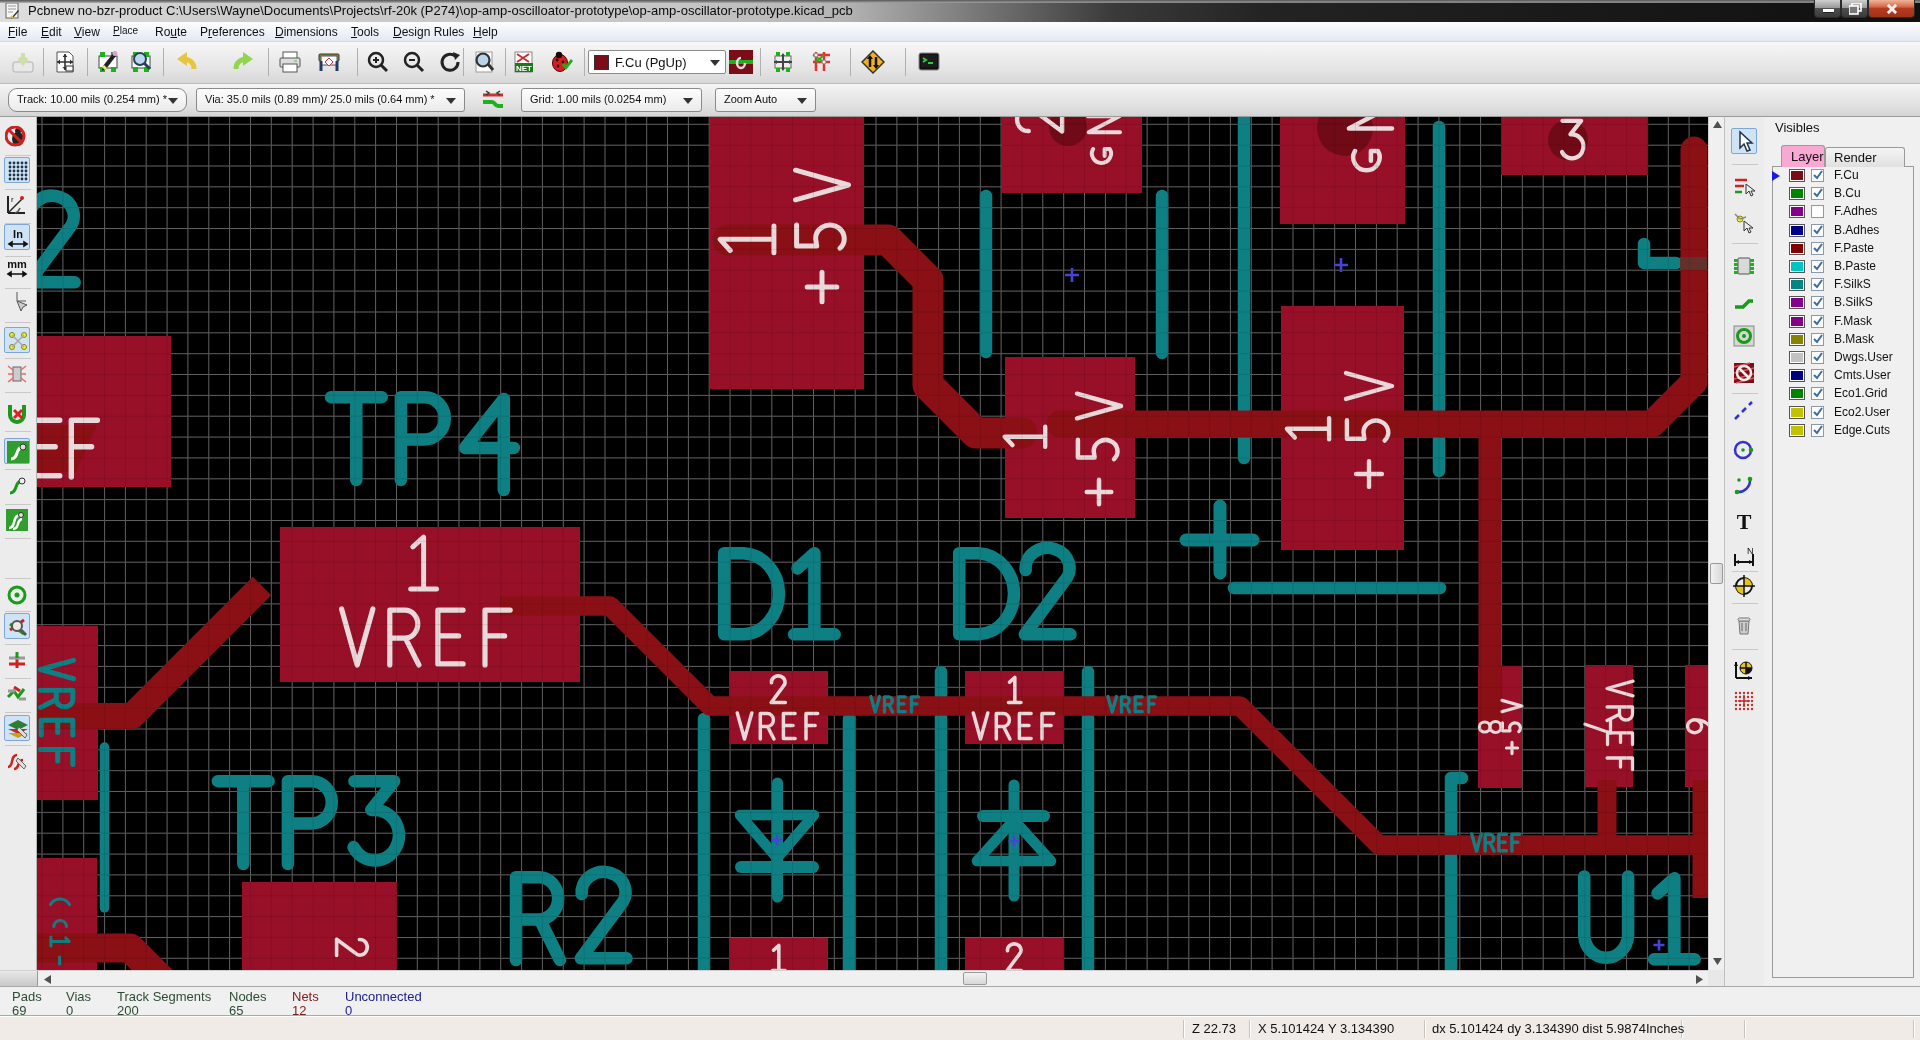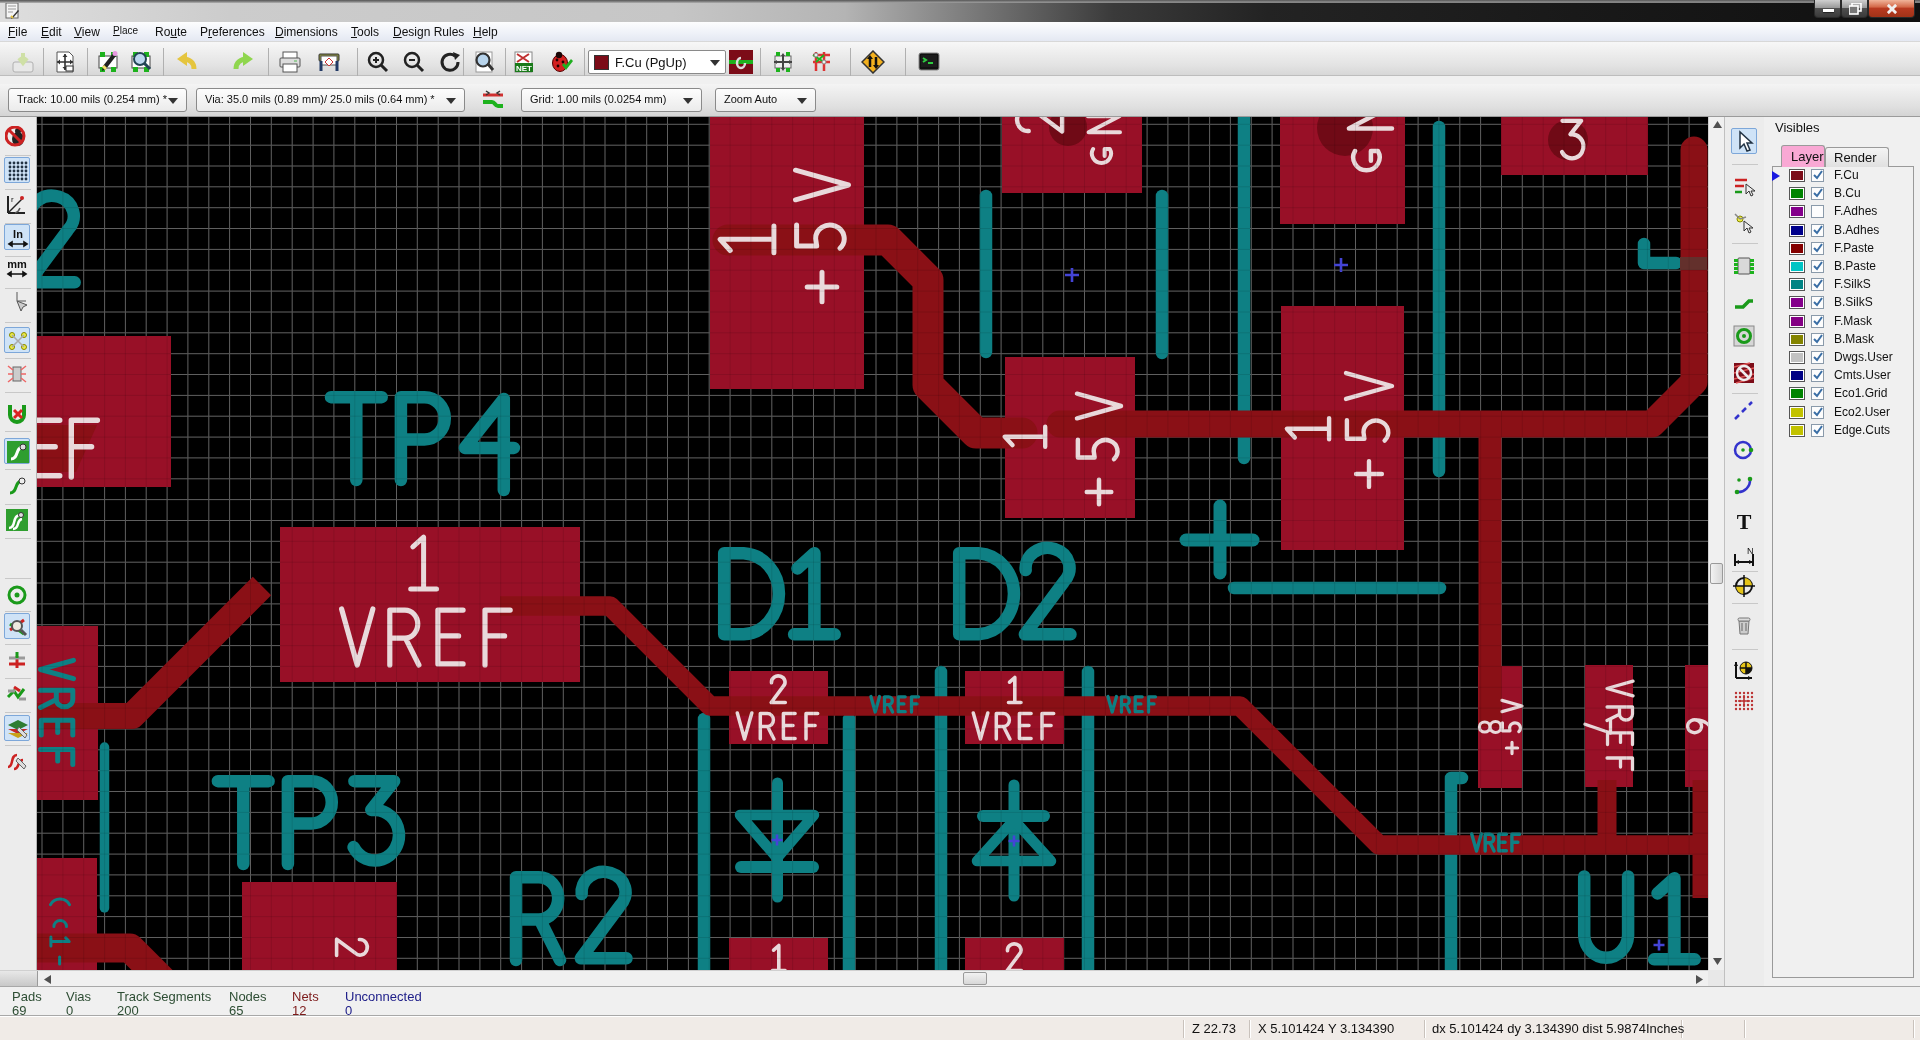--- a/index.html
+++ b/index.html
@@ -5,20 +5,21 @@
 .abs{position:absolute}
 </style></head><body>
 <div class="abs" style="left:0;top:0;width:1920px;height:22px;background:linear-gradient(to right,#dedede 0,#cccccc 12%,#c6c6c6 35%,#b4b4b4 44%,#6e6e6e 52%,#3a3a3a 58%,#232323 66%,#191919 82%,#101010 100%)">
 <div class="abs" style="left:0;top:0;width:1920px;height:3px;background:linear-gradient(#555,#999 80%,transparent)"></div>
 <svg class="abs" style="left:5px;top:3px" width="16" height="16">
       <rect x="1" y="0" width="12" height="15" fill="#f5f5f5" stroke="#666"></rect>
       <path d="M3 3h8M3 6h8M3 9h5" stroke="#999" stroke-width="1"></path>
       <path d="M13 7l-6 7-1 2 2-1 6-7z" fill="#333"></path>
       <path d="M6 13l2 2" stroke="#e0c040" stroke-width="2"></path>
     </svg>
+<span class="abs" style="left:28px;top:3px;font-size:13px;color:#0a0a0a">Pcbnew no-bzr-product C:\Users\Wayne\Documents\Projects\rf-20k (P274)\op-amp-oscilloator-prototype\op-amp-oscillator-prototype.kicad_pcb</span>
 <div class="abs" style="left:1814px;top:0;width:27px;height:18px;border:1px solid #2a2a2a;border-top:none;border-radius:0 0 4px 4px;background:linear-gradient(#cfcfcf 0%,#9a9a9a 45%,#4f4f4f 50%,#3a3a3a 100%)">
       <span style="position:absolute;left:8px;top:9px;width:11px;height:3px;background:#fff;box-shadow:0 1px 1px #222"></span>
     </div>
 <div class="abs" style="left:1841px;top:0;width:27px;height:18px;border:1px solid #2a2a2a;border-top:none;border-radius:0 0 4px 4px;background:linear-gradient(#cfcfcf 0%,#9a9a9a 45%,#4f4f4f 50%,#3a3a3a 100%)">
       <svg style="position:absolute;left:7px;top:3px" width="13" height="12">
         <rect x="3" y="0" width="9" height="8" fill="none" stroke="#fff" stroke-width="1.6"></rect>
         <rect x="0" y="3" width="9" height="8" fill="#777" stroke="#fff" stroke-width="1.6"></rect>
       </svg>
     </div>
 <div class="abs" style="left:1868px;top:0;width:47px;height:18px;border:1px solid #2a2a2a;border-top:none;border-radius:0 0 4px 4px;background:linear-gradient(#f0b49a 0%,#d46a4a 40%,#b83a20 50%,#a03318 100%)">
@@ -33,21 +34,21 @@
 <span class="abs" style="left:41px;top:3px;font-size:12px;color:#111"><u>E</u>dit</span>
 <span class="abs" style="left:74px;top:3px;font-size:12px;color:#111"><u>V</u>iew</span>
 <span class="abs" style="left:113px;top:3px;font-size:10px;color:#111"><u>P</u>lace</span>
 <span class="abs" style="left:155px;top:3px;font-size:12px;color:#111">Ro<u>u</u>te</span>
 <span class="abs" style="left:200px;top:3px;font-size:12px;color:#111">P<u>r</u>eferences</span>
 <span class="abs" style="left:275px;top:3px;font-size:12px;color:#111"><u>D</u>imensions</span>
 <span class="abs" style="left:351px;top:3px;font-size:12px;color:#111"><u>T</u>ools</span>
 <span class="abs" style="left:393px;top:3px;font-size:12px;color:#111"><u>D</u>esign Rules</span>
 <span class="abs" style="left:473px;top:3px;font-size:12px;color:#111"><u>H</u>elp</span>
 </div>
-<div class="abs" style="left:0;top:42px;width:1920px;height:34px;background:linear-gradient(#f7f7f7,#e3e3e3 70%,#d7d7d7);border-bottom:1px solid #bdbdbd">
+<div class="abs" style="left:0;top:42px;width:1920px;height:42px;background:linear-gradient(#f7f7f7,#e3e3e3 70%,#d7d7d7);border-bottom:1px solid #bdbdbd">
 <div class="abs" style="left:43px;top:6px;width:1px;height:28px;background:#b0b0b0"></div>
 <div class="abs" style="left:87px;top:6px;width:1px;height:28px;background:#b0b0b0"></div>
 <div class="abs" style="left:163px;top:6px;width:1px;height:28px;background:#b0b0b0"></div>
 <div class="abs" style="left:268px;top:6px;width:1px;height:28px;background:#b0b0b0"></div>
 <div class="abs" style="left:357px;top:6px;width:1px;height:28px;background:#b0b0b0"></div>
 <div class="abs" style="left:463px;top:6px;width:1px;height:28px;background:#b0b0b0"></div>
 <div class="abs" style="left:505px;top:6px;width:1px;height:28px;background:#b0b0b0"></div>
 <div class="abs" style="left:584px;top:6px;width:1px;height:28px;background:#b0b0b0"></div>
 <div style="position:absolute;left:10px;top:7px;width:26px;height:26px;">
       <svg width="24" height="24" viewBox="0 0 24 24" style="position:absolute;left:1px;top:1px">
@@ -206,21 +207,21 @@
 <div style="position:absolute;left:916px;top:7px;width:26px;height:26px;">
       <svg width="24" height="24" viewBox="0 0 24 24" style="position:absolute;left:1px;top:1px">
         <rect x="2" y="3" width="20" height="17" rx="2" fill="#111" stroke="#888"></rect>
         <rect x="4" y="5" width="16" height="12" fill="#1c1c1c"></rect>
         <path d="M6 8l3 2-3 2" stroke="#2ecc40" stroke-width="2" fill="none"></path>
         <path d="M11 13h5" stroke="#2ecc40" stroke-width="2"></path>
       </svg>
     </div>
 </div>
 <div class="abs" style="left:0;top:84px;width:1920px;height:33px;background:linear-gradient(#f4f4f4,#e0e0e0 70%,#d4d4d4);border-bottom:1px solid #9b9b9b">
-<div class="abs" style="left:8px;top:4px;width:179px;height:24px;background:linear-gradient(#fdfdfd,#ebebeb);border:1px solid #8a8a8a;border-radius:3px">
+<div class="abs" style="left:8px;top:4px;width:179px;height:24px;background:linear-gradient(#fdfdfd,#ebebeb);border:1px solid #8a8a8a;border-radius:9px">
       <span class="abs" style="left:8px;top:4px;font-size:11px;color:#111;white-space:nowrap">Track: 10.00 mils (0.254 mm) *</span>
       <svg class="abs" style="right:8px;top:9px" width="10" height="7">
         <path d="M0 0h10L5 6z" fill="#333"></path>
       </svg>
     </div>
 <div class="abs" style="left:196px;top:4px;width:269px;height:24px;background:linear-gradient(#fdfdfd,#ebebeb);border:1px solid #8a8a8a;border-radius:3px">
       <span class="abs" style="left:8px;top:4px;font-size:11px;color:#111;white-space:nowrap">Via: 35.0 mils (0.89 mm)/ 25.0 mils (0.64 mm) *</span>
       <svg class="abs" style="right:8px;top:9px" width="10" height="7">
         <path d="M0 0h10L5 6z" fill="#333"></path>
       </svg>
@@ -719,21 +720,21 @@
 <div class="abs" style="left:7px;top:454px;width:26px;height:1px;background:#c8c8c8"></div>
 <div class="abs" style="left:7px;top:486px;width:26px;height:1px;background:#c8c8c8"></div>
 <div class="abs" style="left:7px;top:532px;width:26px;height:1px;background:#c8c8c8"></div>
 </div>
 <div class="abs" style="left:1764px;top:117px;width:156px;height:869px;background:#f0f0f0">
 <span class="abs" style="left:11px;top:3px;font-size:13px;color:#111">Visibles</span>
 <div class="abs" style="left:8px;top:49px;width:142px;height:812px;border:1px solid #9a9a9a;background:#f0f0f0"></div>
 <div class="abs" style="left:17px;top:28px;width:44px;height:22px;border:1px solid #9a9a9a;border-bottom:none;border-radius:3px 3px 0 0;background:#f9a8d4;z-index:2">
       <span style="position:absolute;left:9px;top:3px;font-size:13px;color:#111">Layer</span>
     </div>
-<div class="abs" style="left:61px;top:30px;width:64px;height:20px;border:1px solid #9a9a9a;border-bottom:none;border-radius:3px 3px 0 0;background:linear-gradient(#f4f4f4,#e0e0e0)">
+<div class="abs" style="left:61px;top:30px;width:80px;height:20px;border:1px solid #9a9a9a;border-bottom:none;border-radius:3px 3px 0 0;background:linear-gradient(#f4f4f4,#e0e0e0)">
       <span style="position:absolute;left:8px;top:2px;font-size:13px;color:#111">Render</span>
     </div>
 <svg class="abs" style="left:8px;top:54px" width="9" height="10">
       <path d="M0 0l8 5-8 5z" fill="#1a1ae0"></path>
     </svg>
 <span class="abs" style="left:25px;top:52px;width:16px;height:13px;background:#7c0c18;border:1px solid #555;box-shadow:0 0 0 1px #fff inset"></span>
 <span class="abs" style="left:47px;top:52px;width:13px;height:13px;background:#fdfdfd;border:1px solid #8a9aaa"></span>
 <svg class="abs" style="left:48px;top:52px" width="12" height="12">
       <path d="M2 6l3 3 5-7" stroke="#3a6ea5" stroke-width="2" fill="none"></path>
     </svg>

